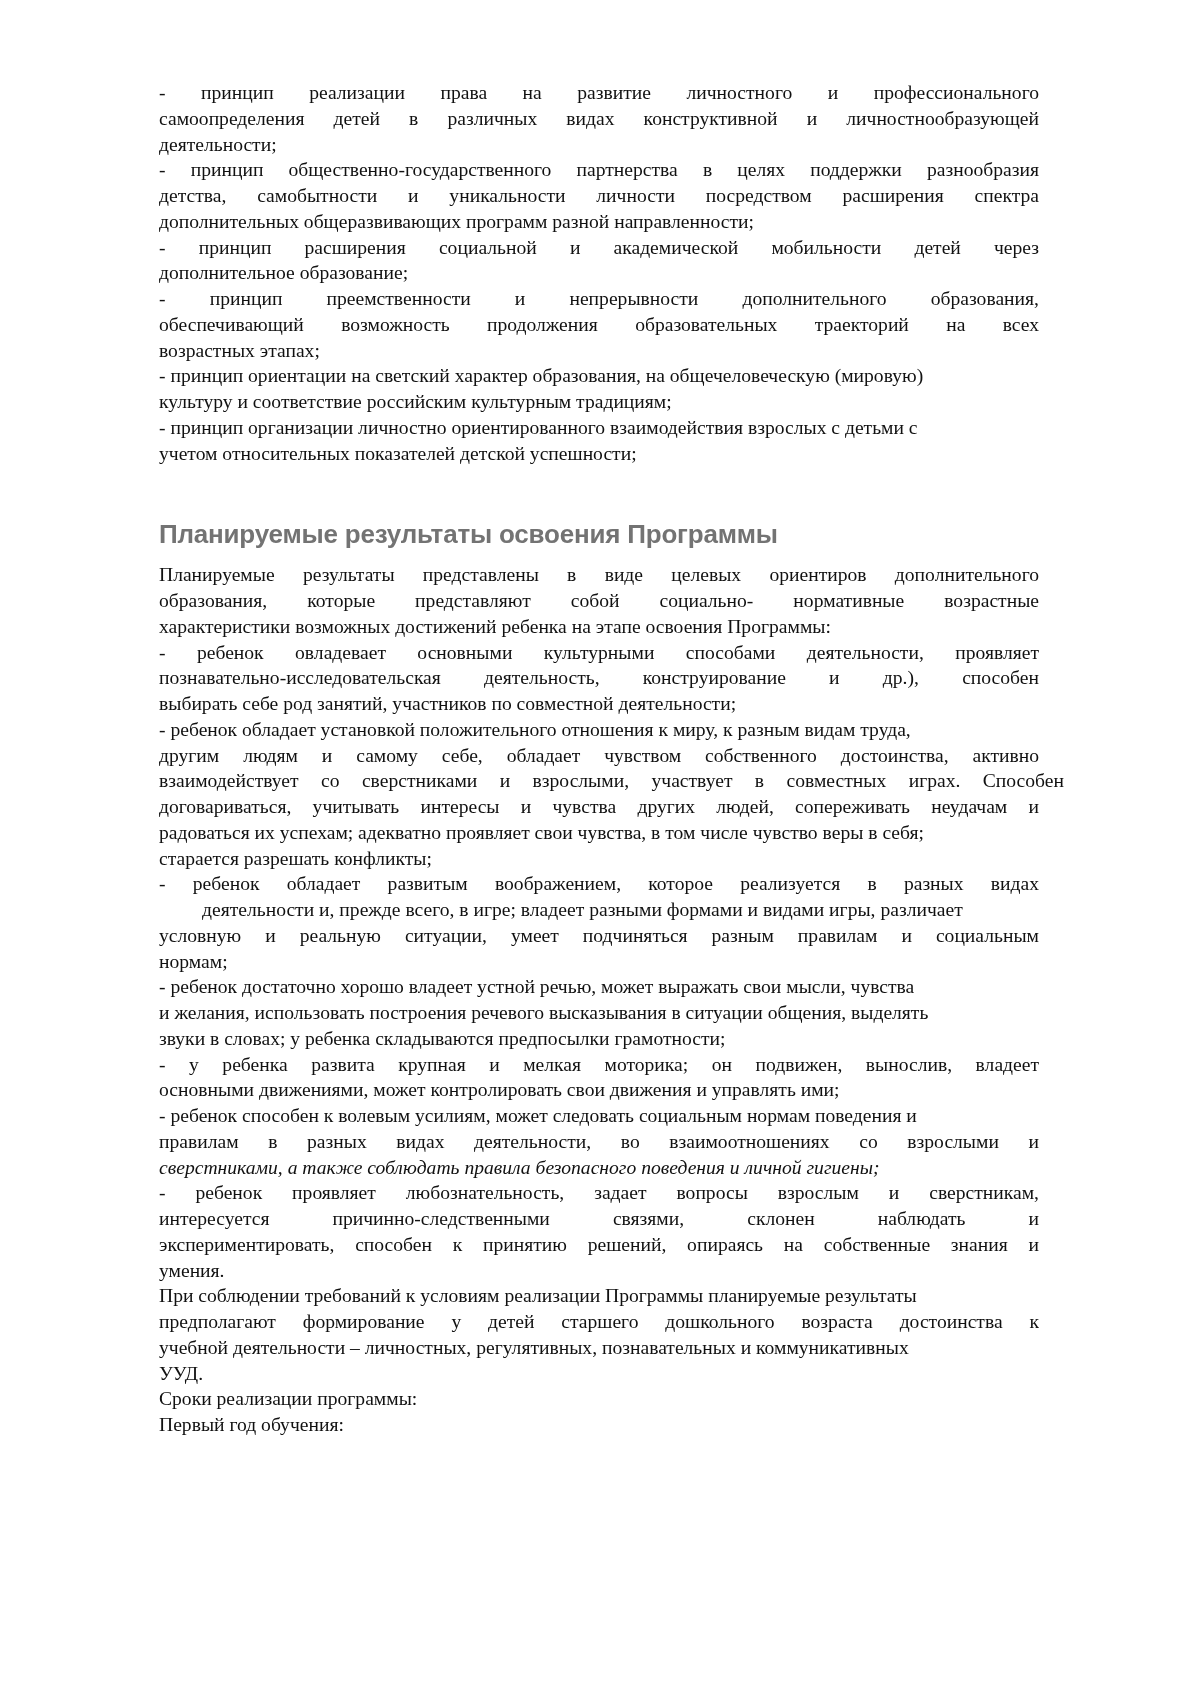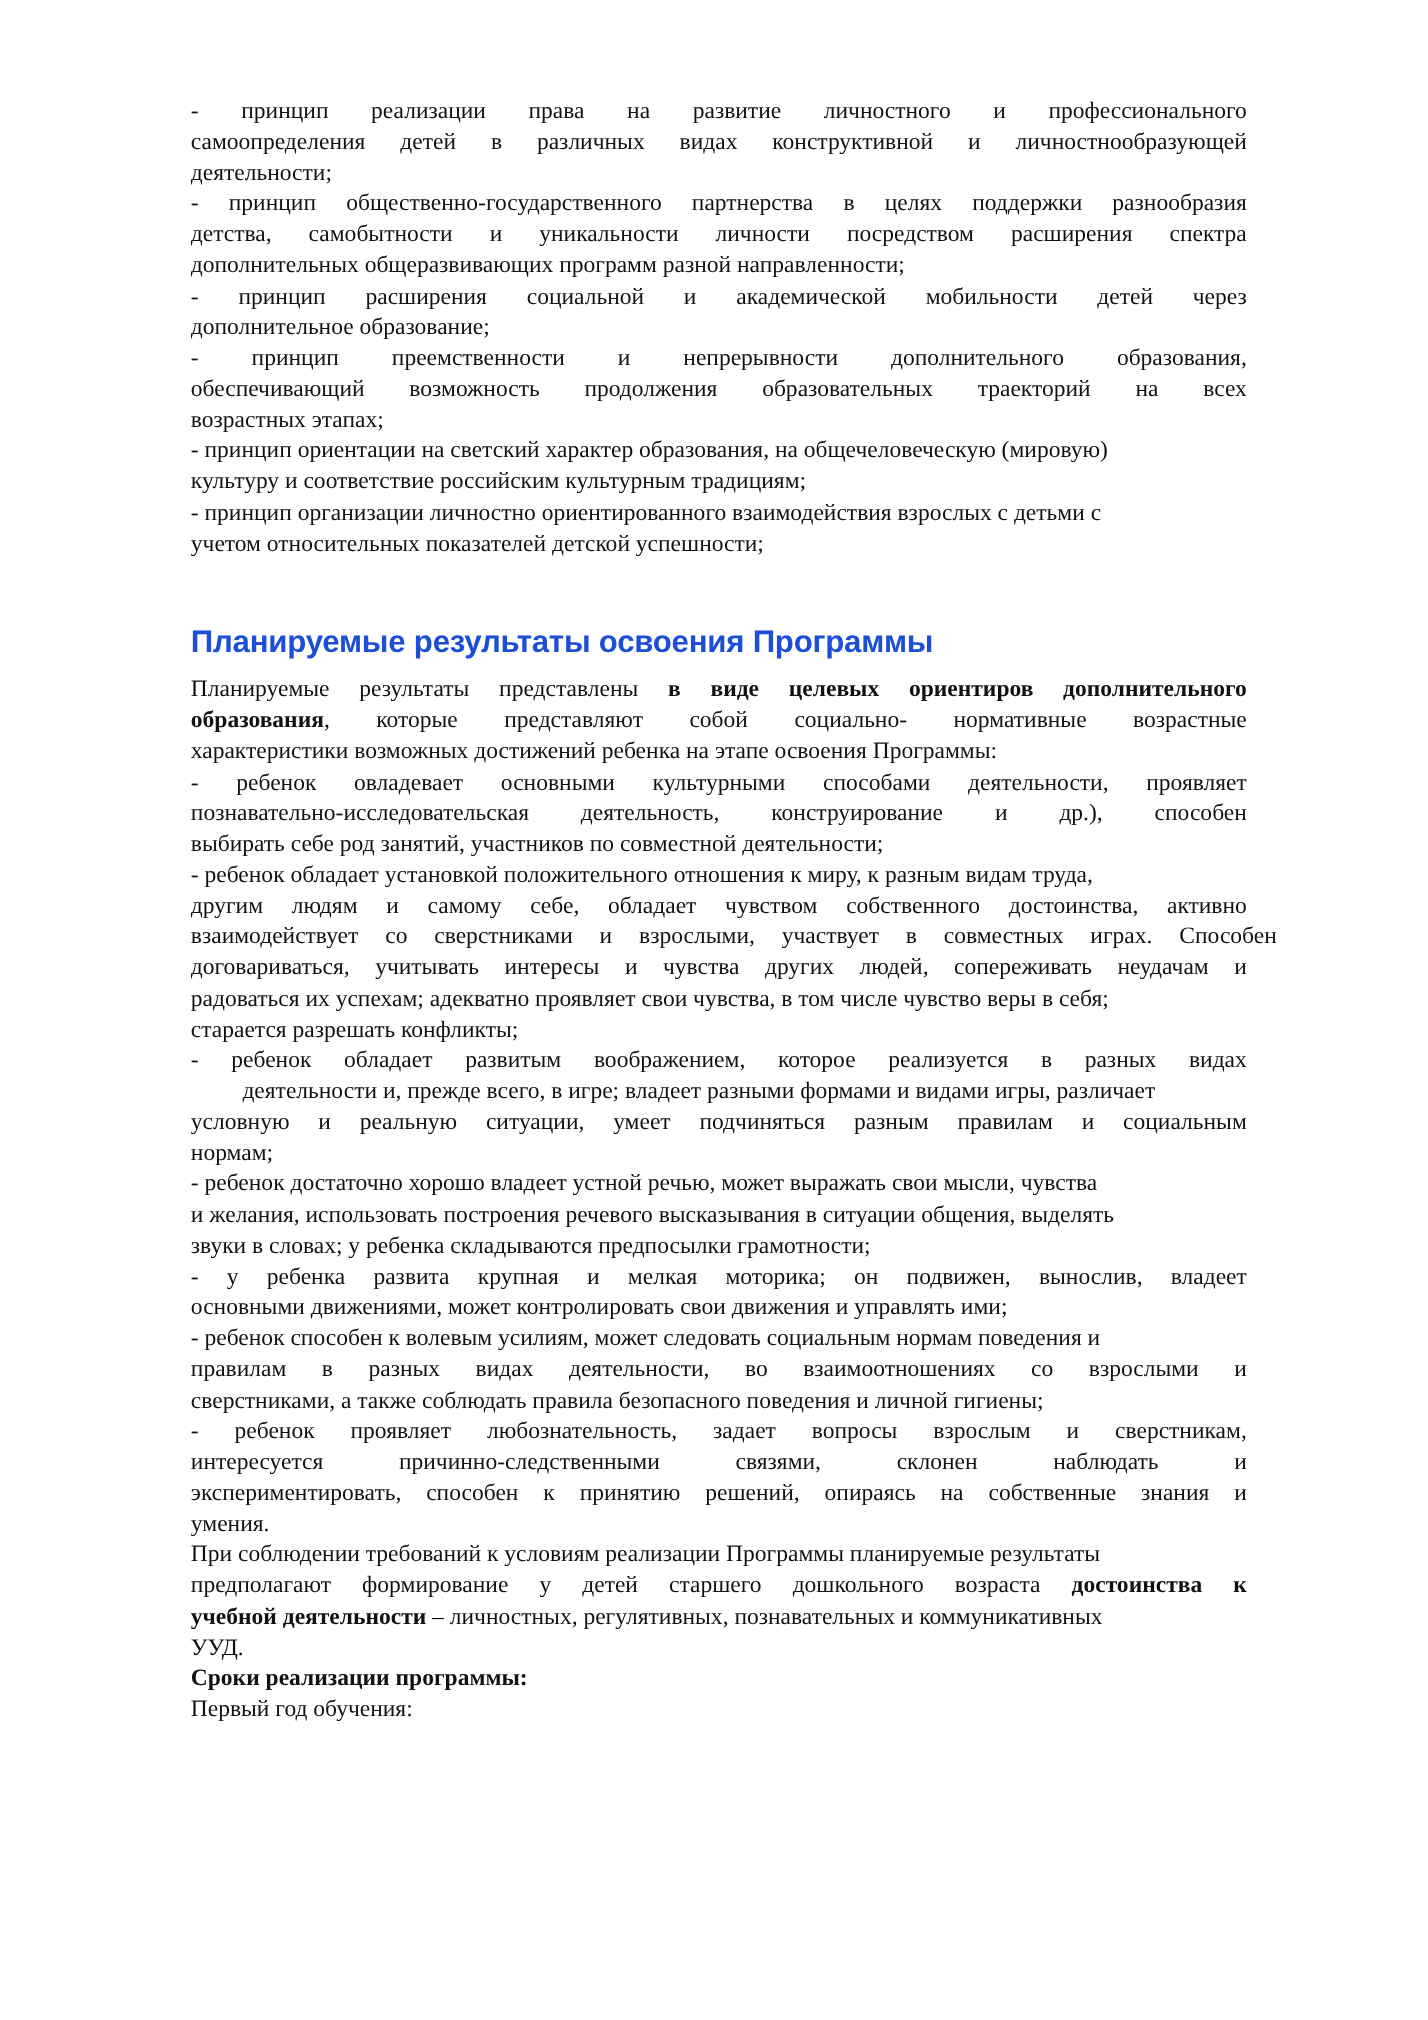--- a/index.html
+++ b/index.html
@@ -9,29 +9,29 @@
     font-family: "Liberation Serif", "DejaVu Serif", serif;
     font-size: 19.6px;
     line-height: 25.75px;
     height: 25.75px;
     white-space: nowrap;
     text-align: justify;
     text-align-last: justify;
     overflow: visible;
   }
   .ln.last { text-align-last: left; }
-  .ln b { font-weight: bold; }
+  .ln b { font-weight: normal; }
   .heading {
     font-family: "Liberation Sans", "DejaVu Sans", sans-serif;
     font-weight: bold;
     font-size: 26px;
     line-height: 32px;
     margin-top: 52px;
     margin-bottom: 12px;
-    color: #1d4ed8;
+    color: #737373;
     letter-spacing: -0.2px;
   }
   .wide { width: 905px; }
 </style>
 </head>
 <body>
 
 <div class="page">
 
   <div>
@@ -97,21 +97,21 @@
       <div class="ln last" style="white-space: normal; overflow: hidden;">и желания, использовать построения речевого высказывания в ситуации общения, выделять</div>
       <div class="ln last" style="white-space: normal; overflow: hidden;">звуки в словах; у ребенка складываются предпосылки грамотности;</div>
     </div>
     <div>
       <div class="ln" style="white-space: normal; overflow: hidden;">- у ребенка развита крупная и мелкая моторика; он подвижен, вынослив, владеет</div>
       <div class="ln last" style="white-space: normal; overflow: hidden;">основными движениями, может контролировать свои движения и управлять ими;</div>
     </div>
     <div>
       <div class="ln last" style="white-space: normal; overflow: hidden;">- ребенок способен к волевым усилиям, может следовать социальным нормам поведения и</div>
       <div class="ln" style="white-space: normal; overflow: hidden;">правилам в разных видах деятельности, во взаимоотношениях со взрослыми и</div>
-      <div class="ln last" style="white-space: normal; overflow: hidden;">сверстниками, а также соблюдать правила безопасного поведения и личной гигиены;</div>
+      <div class="ln last" style="white-space: normal; overflow: hidden; font-style: italic;">сверстниками, а также соблюдать правила безопасного поведения и личной гигиены;</div>
     </div>
     <div>
       <div class="ln" style="white-space: normal; overflow: hidden;">- ребенок проявляет любознательность, задает вопросы взрослым и сверстникам,</div>
       <div class="ln" style="white-space: normal; overflow: hidden;">интересуется причинно-следственными связями, склонен наблюдать и</div>
       <div class="ln" style="white-space: normal; overflow: hidden;">экспериментировать, способен к принятию решений, опираясь на собственные знания и</div>
       <div class="ln last" style="white-space: normal; overflow: hidden;">умения.</div>
     </div>
   </div>
 
   <div>

